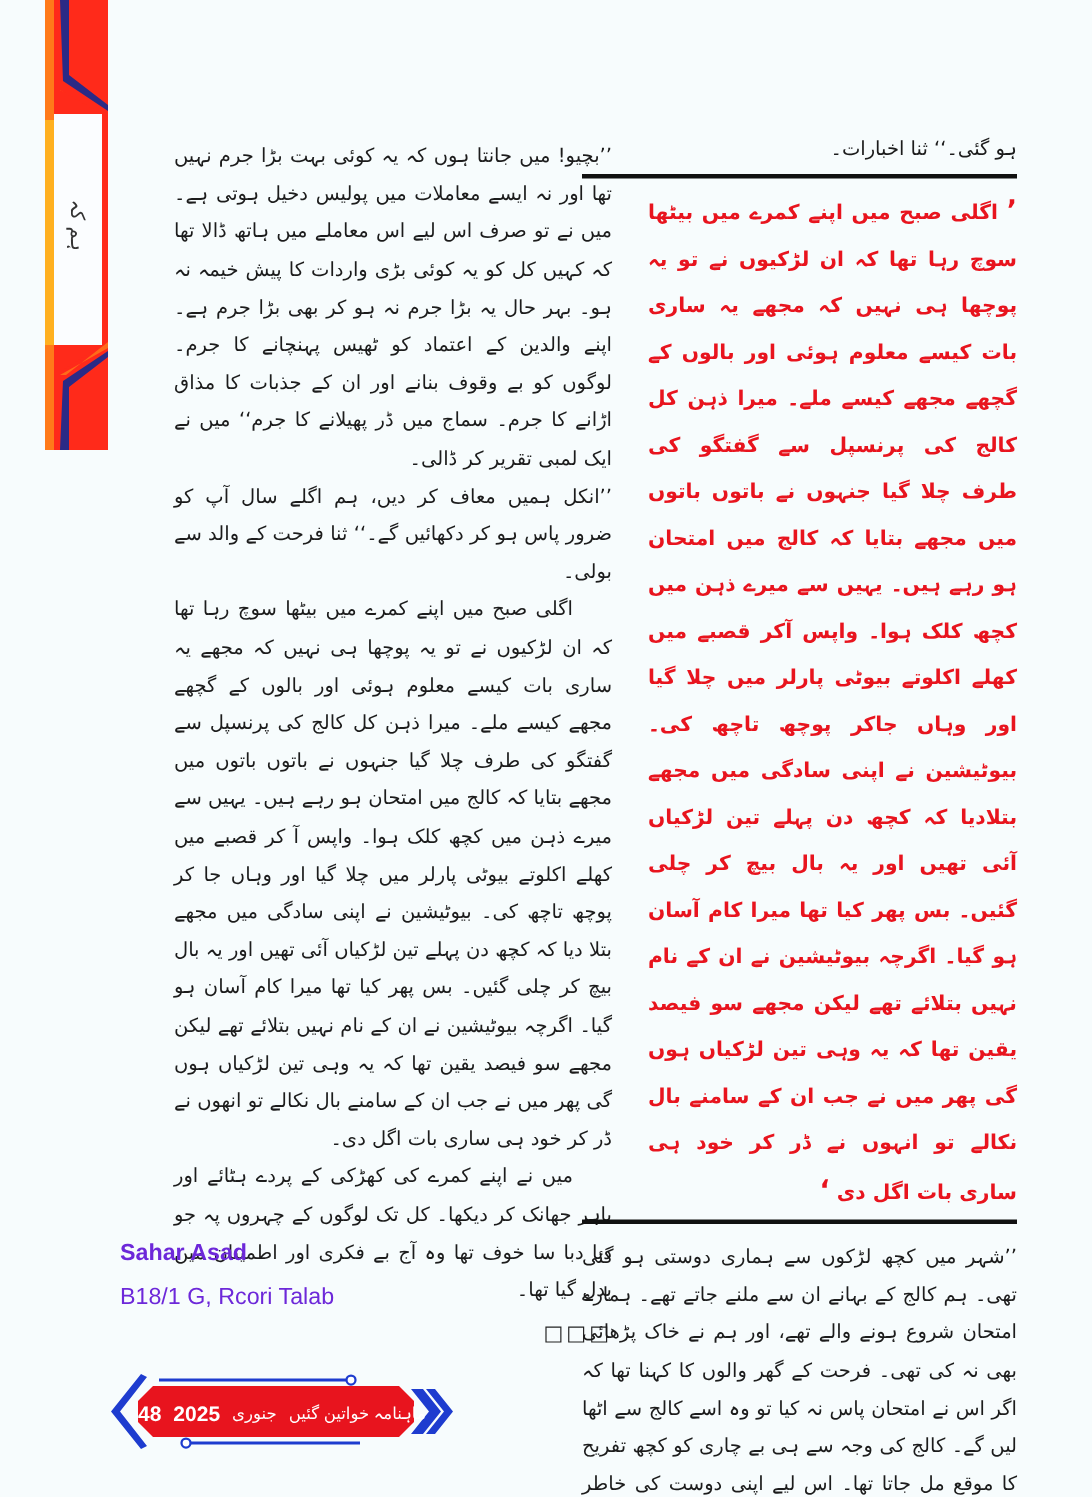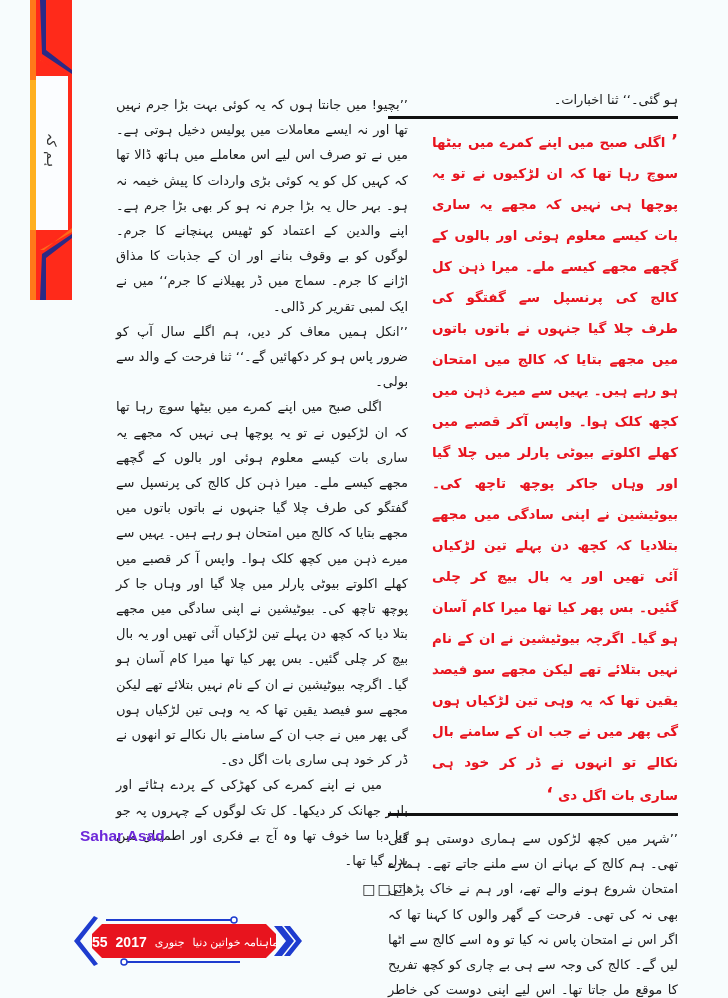--- a/index.html
+++ b/index.html
@@ -64,39 +64,40 @@
 <div class="col col-left urdu">
   <p>’’بچیو! میں جانتا ہوں کہ یہ کوئی بہت بڑا جرم نہیں تھا اور نہ ایسے معاملات میں پولیس دخیل ہوتی ہے۔ میں نے تو صرف اس لیے اس معاملے میں ہاتھ ڈالا تھا کہ کہیں کل کو یہ کوئی بڑی واردات کا پیش خیمہ نہ ہو۔ بہر حال یہ بڑا جرم نہ ہو کر بھی بڑا جرم ہے۔ اپنے والدین کے اعتماد کو ٹھیس پہنچانے کا جرم۔ لوگوں کو بے وقوف بنانے اور ان کے جذبات کا مذاق اڑانے کا جرم۔ سماج میں ڈر پھیلانے کا جرم‘‘ میں نے ایک لمبی تقریر کر ڈالی۔</p>
   <p>’’انکل ہمیں معاف کر دیں، ہم اگلے سال آپ کو ضرور پاس ہو کر دکھائیں گے۔‘‘ ثنا فرحت کے والد سے بولی۔</p>
   <p class="indent">اگلی صبح میں اپنے کمرے میں بیٹھا سوچ رہا تھا کہ ان لڑکیوں نے تو یہ پوچھا ہی نہیں کہ مجھے یہ ساری بات کیسے معلوم ہوئی اور بالوں کے گچھے مجھے کیسے ملے۔ میرا ذہن کل کالج کی پرنسپل سے گفتگو کی طرف چلا گیا جنہوں نے باتوں باتوں میں مجھے بتایا کہ کالج میں امتحان ہو رہے ہیں۔ یہیں سے میرے ذہن میں کچھ کلک ہوا۔ واپس آ کر قصبے میں کھلے اکلوتے بیوٹی پارلر میں چلا گیا اور وہاں جا کر پوچھ تاچھ کی۔ بیوٹیشین نے اپنی سادگی میں مجھے بتلا دیا کہ کچھ دن پہلے تین لڑکیاں آئی تھیں اور یہ بال بیچ کر چلی گئیں۔ بس پھر کیا تھا میرا کام آسان ہو گیا۔ اگرچہ بیوٹیشین نے ان کے نام نہیں بتلائے تھے لیکن مجھے سو فیصد یقین تھا کہ یہ وہی تین لڑکیاں ہوں گی پھر میں نے جب ان کے سامنے بال نکالے تو انھوں نے ڈر کر خود ہی ساری بات اگل دی۔</p>
   <p class="indent">میں نے اپنے کمرے کی کھڑکی کے پردے ہٹائے اور باہر جھانک کر دیکھا۔ کل تک لوگوں کے چہروں پہ جو دبا دبا سا خوف تھا وہ آج بے فکری اور اطمینان میں بدل گیا تھا۔</p>
   <div class="stars">□□□</div>
 </div>
 
 <div class="address">
   <div class="name">Sahar Asad</div>
+  <div>B18/1 G, Rcori Talab</div>
 </div>
 
 <div class="footer-badge">
   <svg viewBox="0 0 232 58">
     <polygon points="24,4 4,29 24,54 28,52 10,29 28,6" fill="#1e3ccf"></polygon>
     <line x1="36" y1="8" x2="162" y2="8" stroke="#1e3ccf" stroke-width="2"></line>
     <circle cx="164" cy="8" r="3" fill="#fff" stroke="#1e3ccf" stroke-width="1.5"></circle>
     <line x1="56" y1="50" x2="170" y2="50" stroke="#1e3ccf" stroke-width="2"></line>
     <circle cx="54" cy="50" r="3" fill="#fff" stroke="#1e3ccf" stroke-width="1.5"></circle>
     <polygon points="22,22 32,12 196,12 206,22 206,36 196,46 32,46 22,36" fill="#e8141e"></polygon>
     <polygon points="204,14 212,14 224,29 212,44 204,44 216,29" fill="#1e3ccf"></polygon>
     <polygon points="214,14 220,14 232,29 220,44 214,44 226,29" fill="#1e3ccf"></polygon>
   </svg>
 </div>
 <div class="footer-text">
-  <span>55</span>
-  <span>2017</span>
+  <span>48</span>
+  <span>2025</span>
   <span class="urdu-mag">جنوری</span>
-  <span class="urdu-mag">ماہنامہ خواتین دنیا</span>
+  <span class="urdu-mag">ماہنامہ خواتین گئیں</span>
 </div>
 
 <div class="col col-right">
   <div class="urdu head-line">ہو گئی۔‘‘ ثنا اخبارات۔</div>
   <div class="rule"></div>
   <div class="red-block">
     <span class="quote-mark">’</span>
     <span>اگلی صبح میں اپنے کمرے میں بیٹھا سوچ رہا تھا کہ ان لڑکیوں نے تو یہ پوچھا ہی نہیں کہ مجھے یہ ساری بات کیسے معلوم ہوئی اور بالوں کے گچھے مجھے کیسے ملے۔ میرا ذہن کل کالج کی پرنسپل سے گفتگو کی طرف چلا گیا جنہوں نے باتوں باتوں میں مجھے بتایا کہ کالج میں امتحان ہو رہے ہیں۔ یہیں سے میرے ذہن میں کچھ کلک ہوا۔ واپس آکر قصبے میں کھلے اکلوتے بیوٹی پارلر میں چلا گیا اور وہاں جاکر پوچھ تاچھ کی۔ بیوٹیشین نے اپنی سادگی میں مجھے بتلادیا کہ کچھ دن پہلے تین لڑکیاں آئی تھیں اور یہ بال بیچ کر چلی گئیں۔ بس پھر کیا تھا میرا کام آسان ہو گیا۔ اگرچہ بیوٹیشین نے ان کے نام نہیں بتلائے تھے لیکن مجھے سو فیصد یقین تھا کہ یہ وہی تین لڑکیاں ہوں گی پھر میں نے جب ان کے سامنے بال نکالے تو انہوں نے ڈر کر خود ہی ساری بات اگل دی</span>
     <span class="quote-mark">‘</span>
   </div>

